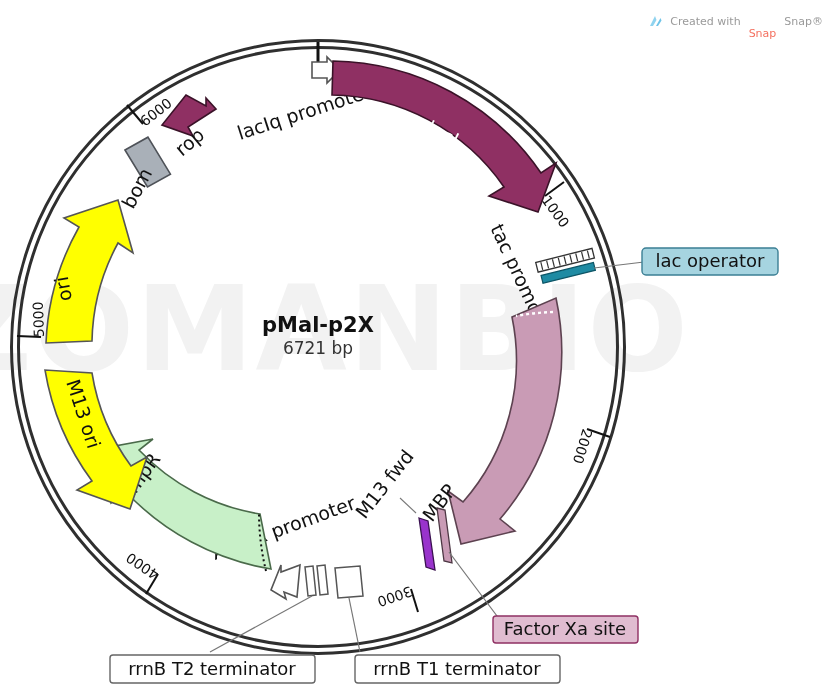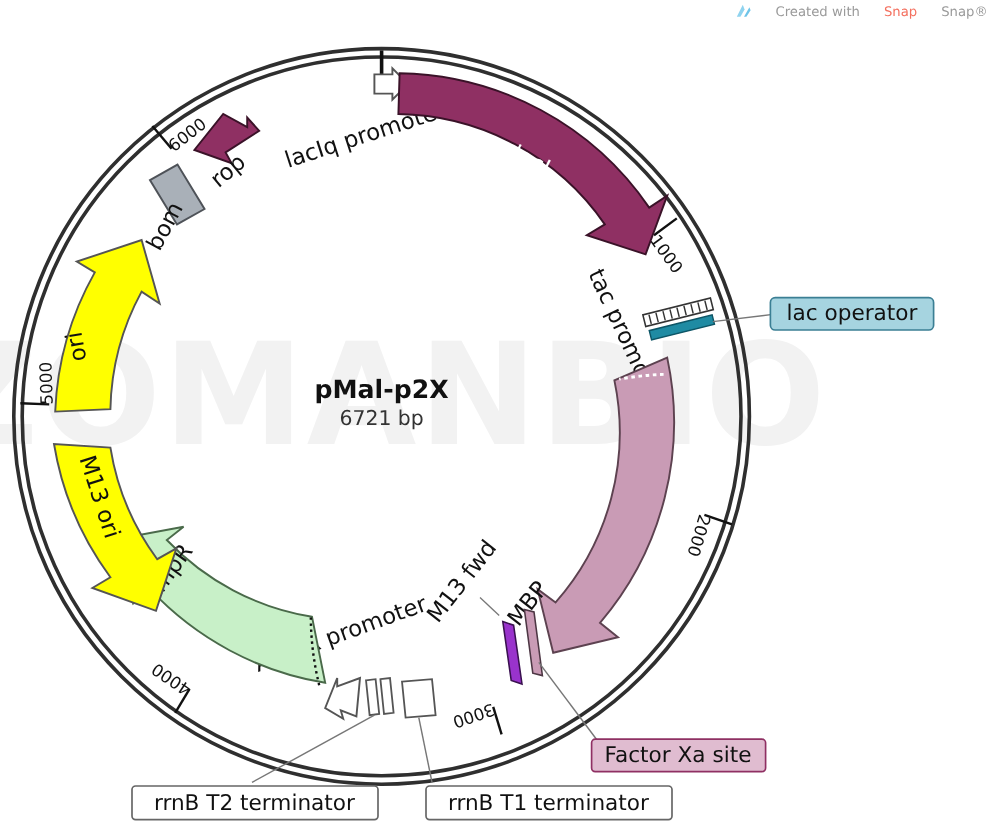--- a/index.html
+++ b/index.html
@@ -1,22 +1,22 @@
 <!DOCTYPE html>
 <html><head>
 <meta charset="utf-8">
 <style>
   html,body{margin:0;padding:0;background:#ffffff;}
   body{width:831px;height:690px;position:relative;overflow:hidden;
        font-family:"DejaVu Sans","Liberation Sans",sans-serif;}
   #map{position:absolute;left:0;top:0;width:831px;height:690px;}
   .snapgene-credit{position:absolute;right:8px;top:3px;font-size:11px;color:#9a9a9a;
-       display:flex;align-items:center;gap:20px;font-family:"DejaVu Sans",sans-serif;}
+       display:flex;align-items:center;gap:8px;font-family:"DejaVu Sans",sans-serif;}
   .sg-logo{display:inline-block;width:13px;height:13px;}
-  .sg-snap{color:#f4705f;}
+  .sg-snap{color:#f4705f;margin-top:24px;}
   .sg-gene{color:#9a9a9a;}
   text{font-family:"DejaVu Sans","Liberation Sans",sans-serif;}
   .lbl{font-size:19px;fill:#111;}
   .lbl-white{font-size:19px;fill:#ffffff;}
   .tick-lbl{font-size:14px;fill:#111;}
   .title{font-size:21px;font-weight:bold;fill:#111;}
   .subtitle{font-size:17px;fill:#333;}
   .boxlabel{font-size:18px;fill:#111;}
   .watermark{font-size:118px;fill:#f2f2f2;font-weight:bold;letter-spacing:2px;}
 </style>

